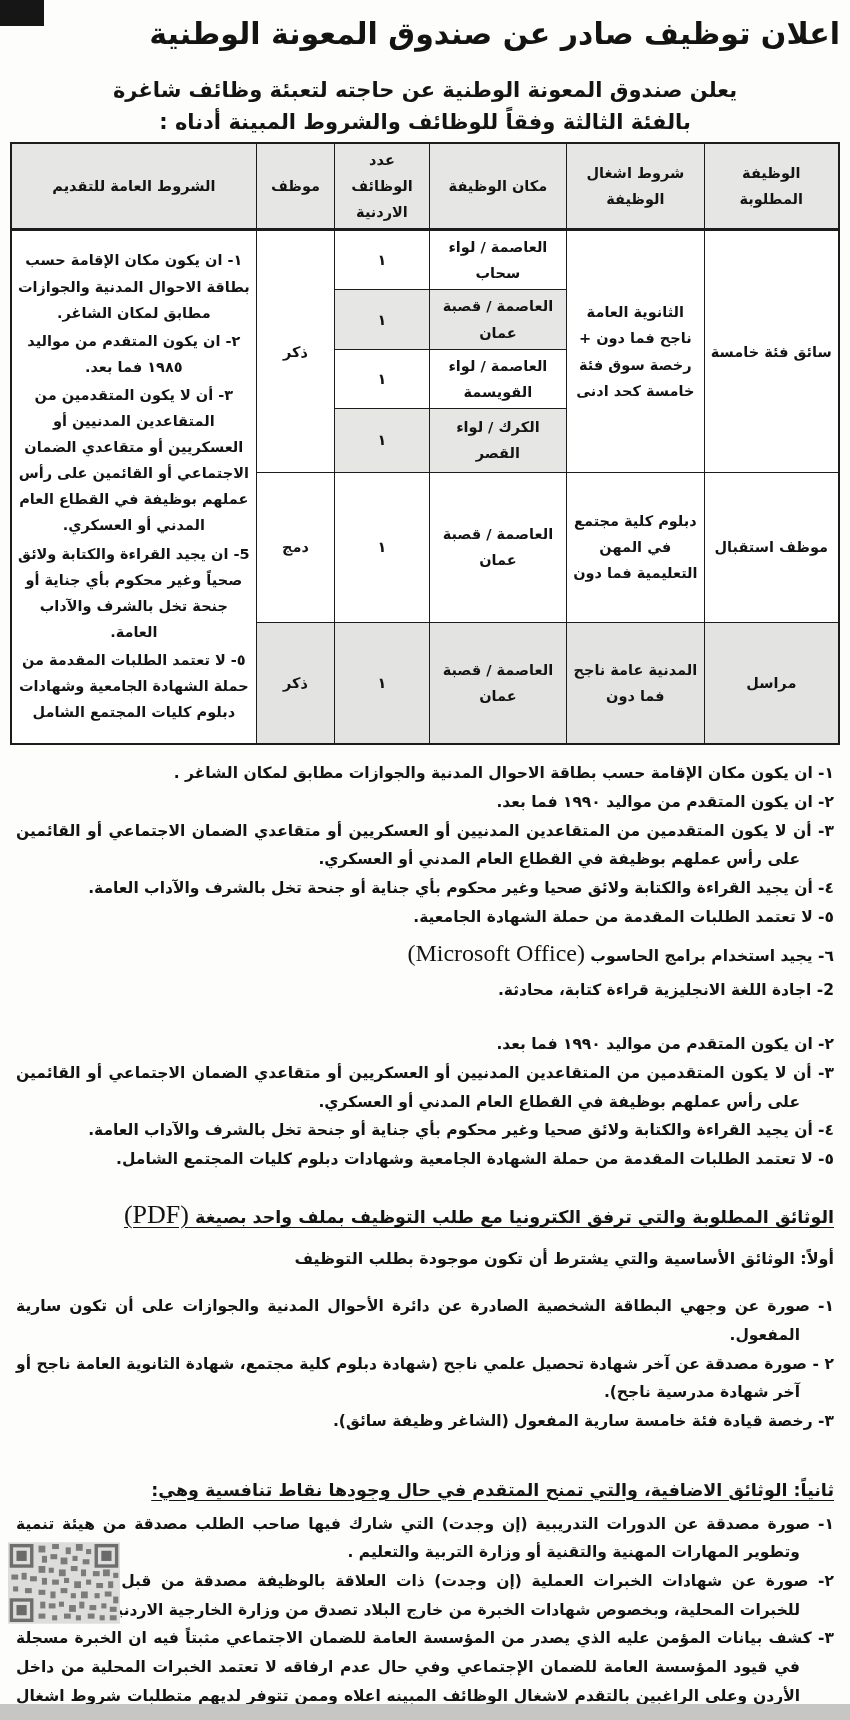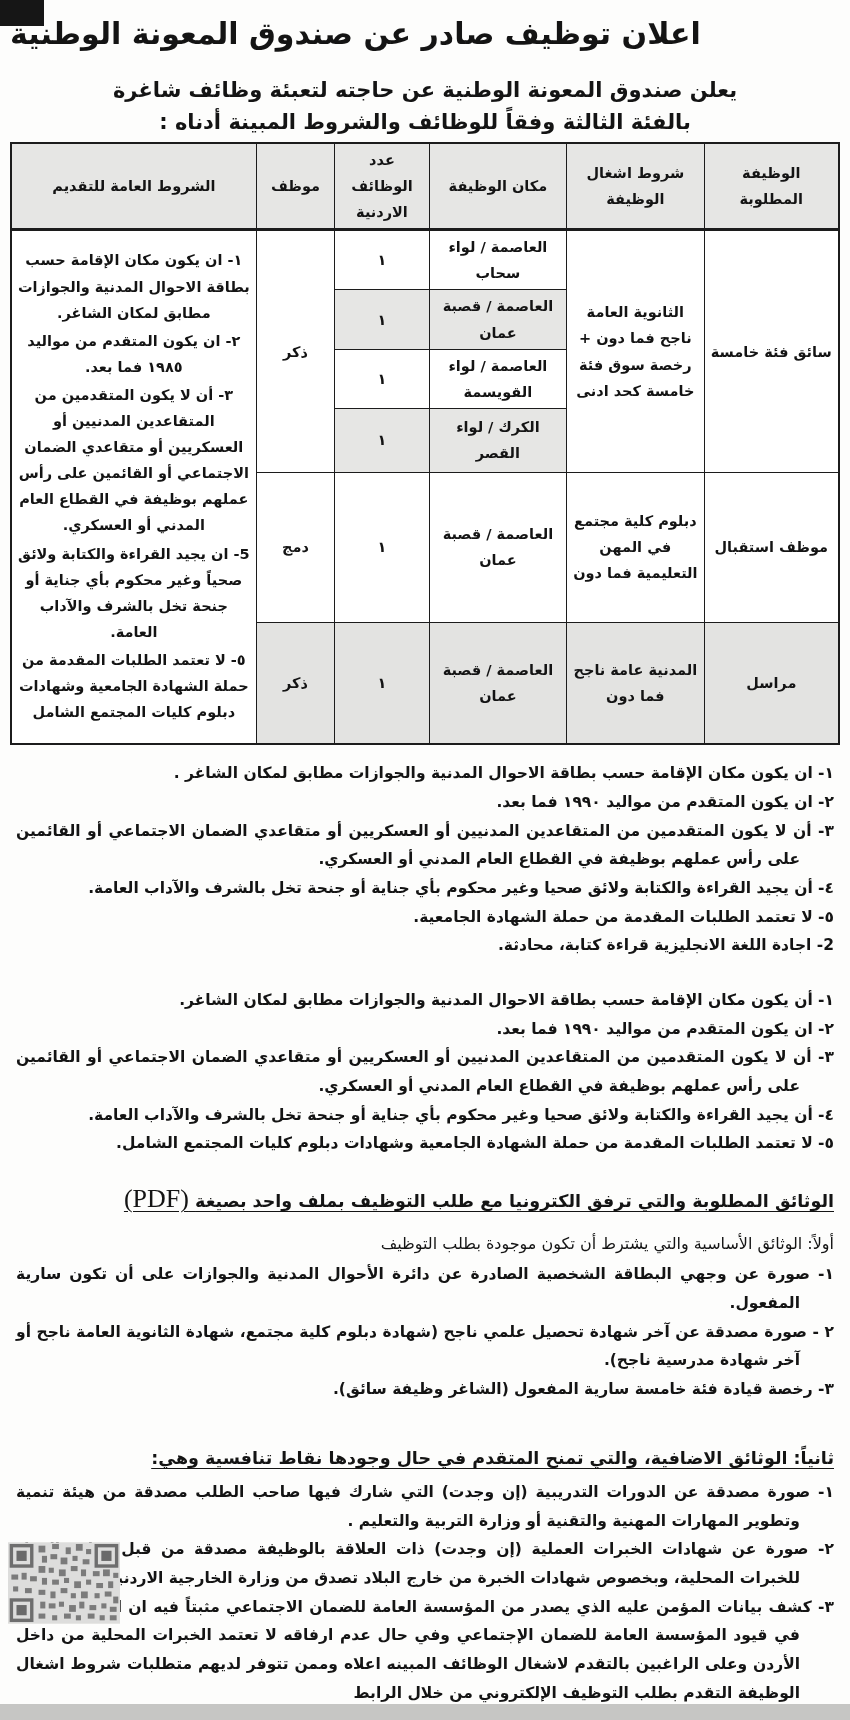--- a/index.html
+++ b/index.html
@@ -6,21 +6,21 @@
   body{
     width:850px;height:1720px;overflow:hidden;position:relative;
     background:#fdfdfc;color:#141414;
     font-family:"DejaVu Sans",sans-serif;
     direction:rtl;
   }
   .corner-mark{position:absolute;top:0;left:0;width:44px;height:26px;background:#161616;}
   .bottom-strip{position:absolute;bottom:0;left:0;width:850px;height:16px;background:#c6c6c4;}
   .content{padding:8px 10px 0 10px;}
   .title{
-    font-size:30px;font-weight:bold;text-align:left;margin:8px 0 0 0;letter-spacing:-0.5px;
+    font-size:30px;font-weight:bold;text-align:right;margin:8px 0 0 0;letter-spacing:-0.5px;
   }
   .intro{
     font-size:21px;font-weight:bold;text-align:center;line-height:1.5;
     max-width:648px;margin:24px auto 4px auto;
   }
   table.jobs-table{
     width:100%;border-collapse:collapse;table-layout:fixed;
     border:2.5px solid #1c1c1c;
   }
   table.jobs-table th, table.jobs-table td{
@@ -45,21 +45,21 @@
   .list{font-size:15.5px;font-weight:bold;line-height:1.85;margin:14px 6px 0 6px;}
   .list .item{text-align:justify;padding-right:34px;text-indent:-34px;}
   .list.second{margin-top:26px;}
   .latin{font-family:"Liberation Serif","DejaVu Serif",serif;font-weight:normal;}
   .ms-office{font-size:24px;}
   .pdf{font-size:26px;}
   .docs-heading{
     font-size:17.5px;font-weight:bold;margin:20px 6px 0 6px;
     text-decoration:underline;text-underline-offset:4px;line-height:1.6;
   }
-  .docs-sub{font-size:16px;font-weight:normal;margin:10px 6px 0 6px;line-height:1.8;}
+  .docs-sub{font-size:16px;font-weight:bold;margin:10px 6px 0 6px;line-height:1.8;}
   .qr{position:absolute;top:1542px;left:8px;width:112px;height:82px;}
 </style>
 </head>
 <body>
 
 <div class="corner-mark"></div>
 
 <div class="content">
 
   <div class="title">اعلان توظيف صادر عن صندوق المعونة الوطنية</div>
@@ -125,38 +125,38 @@
     </tr>
   </tbody>
     </table>
 
   <div class="list">
     <div class="item">١- ان يكون مكان الإقامة حسب بطاقة الاحوال المدنية والجوازات مطابق لمكان الشاغر .</div>
     <div class="item">٢- ان يكون المتقدم من مواليد ١٩٩٠ فما بعد.</div>
     <div class="item">٣- أن لا يكون المتقدمين من المتقاعدين المدنيين أو العسكريين أو متقاعدي الضمان الاجتماعي أو القائمين على رأس عملهم بوظيفة في القطاع العام المدني أو العسكري.</div>
     <div class="item">٤- أن يجيد القراءة والكتابة ولائق صحيا وغير محكوم بأي جناية أو جنحة تخل بالشرف والآداب العامة.</div>
     <div class="item">٥- لا تعتمد الطلبات المقدمة من حملة الشهادة الجامعية.</div>
+    <div class="item"><span>٦- يجيد استخدام برامج الحاسوب</span> <span class="latin ms-office" dir="ltr">(Microsoft Office)</span></div>
     <div class="item">2- اجادة اللغة الانجليزية قراءة كتابة، محادثة.</div>
   </div>
 
   <div class="list second">
-    <div class="item">١- أن يكون مكان الإقامة حسب بطاقة الاحوال المدنية والجوازات مطابق لمكان الشاغر.</div>
     <div class="item">٢- ان يكون المتقدم من مواليد ١٩٩٠ فما بعد.</div>
     <div class="item">٣- أن لا يكون المتقدمين من المتقاعدين المدنيين أو العسكريين أو متقاعدي الضمان الاجتماعي أو القائمين على رأس عملهم بوظيفة في القطاع العام المدني أو العسكري.</div>
     <div class="item">٤- أن يجيد القراءة والكتابة ولائق صحيا وغير محكوم بأي جناية أو جنحة تخل بالشرف والآداب العامة.</div>
     <div class="item">٥- لا تعتمد الطلبات المقدمة من حملة الشهادة الجامعية وشهادات دبلوم كليات المجتمع الشامل.</div>
   </div>
 
   <div class="docs-heading">
     <span>الوثائق المطلوبة والتي ترفق الكترونيا مع طلب التوظيف بملف واحد بصيغة</span>
     <span class="latin pdf" dir="ltr">(PDF)</span>
   </div>
 
   <div class="docs-sub">أولاً: الوثائق الأساسية والتي يشترط أن تكون موجودة بطلب التوظيف</div>
-  <div class="list" style="margin-top:2px">
+  <div class="list" style="margin-top:18px">
     <div class="item">١- صورة عن وجهي البطاقة الشخصية الصادرة عن دائرة الأحوال المدنية والجوازات على أن تكون سارية المفعول.</div>
     <div class="item">٢ - صورة مصدقة عن آخر شهادة تحصيل علمي ناجح (شهادة دبلوم كلية مجتمع، شهادة الثانوية العامة ناجح أو آخر شهادة مدرسية ناجح).</div>
     <div class="item">٣- رخصة قيادة فئة خامسة سارية المفعول (الشاغر وظيفة سائق).</div>
   </div>
 
   <div class="docs-heading" style="margin-top:40px">ثانياً: الوثائق الاضافية، والتي تمنح المتقدم في حال وجودها نقاط تنافسية وهي:</div>
   <div class="list" style="margin-top:6px">
     <div class="item">١- صورة مصدقة عن الدورات التدريبية (إن وجدت) التي شارك فيها صاحب الطلب مصدقة من هيئة تنمية وتطوير المهارات المهنية والتقنية أو وزارة التربية والتعليم .</div>
     <div class="item">٢- صورة عن شهادات الخبرات العملية (إن وجدت) ذات العلاقة بالوظيفة مصدقة من قبل وزارة العمل للخبرات المحلية، وبخصوص شهادات الخبرة من خارج البلاد تصدق من وزارة الخارجية الاردنية.</div>
     <div class="item">

